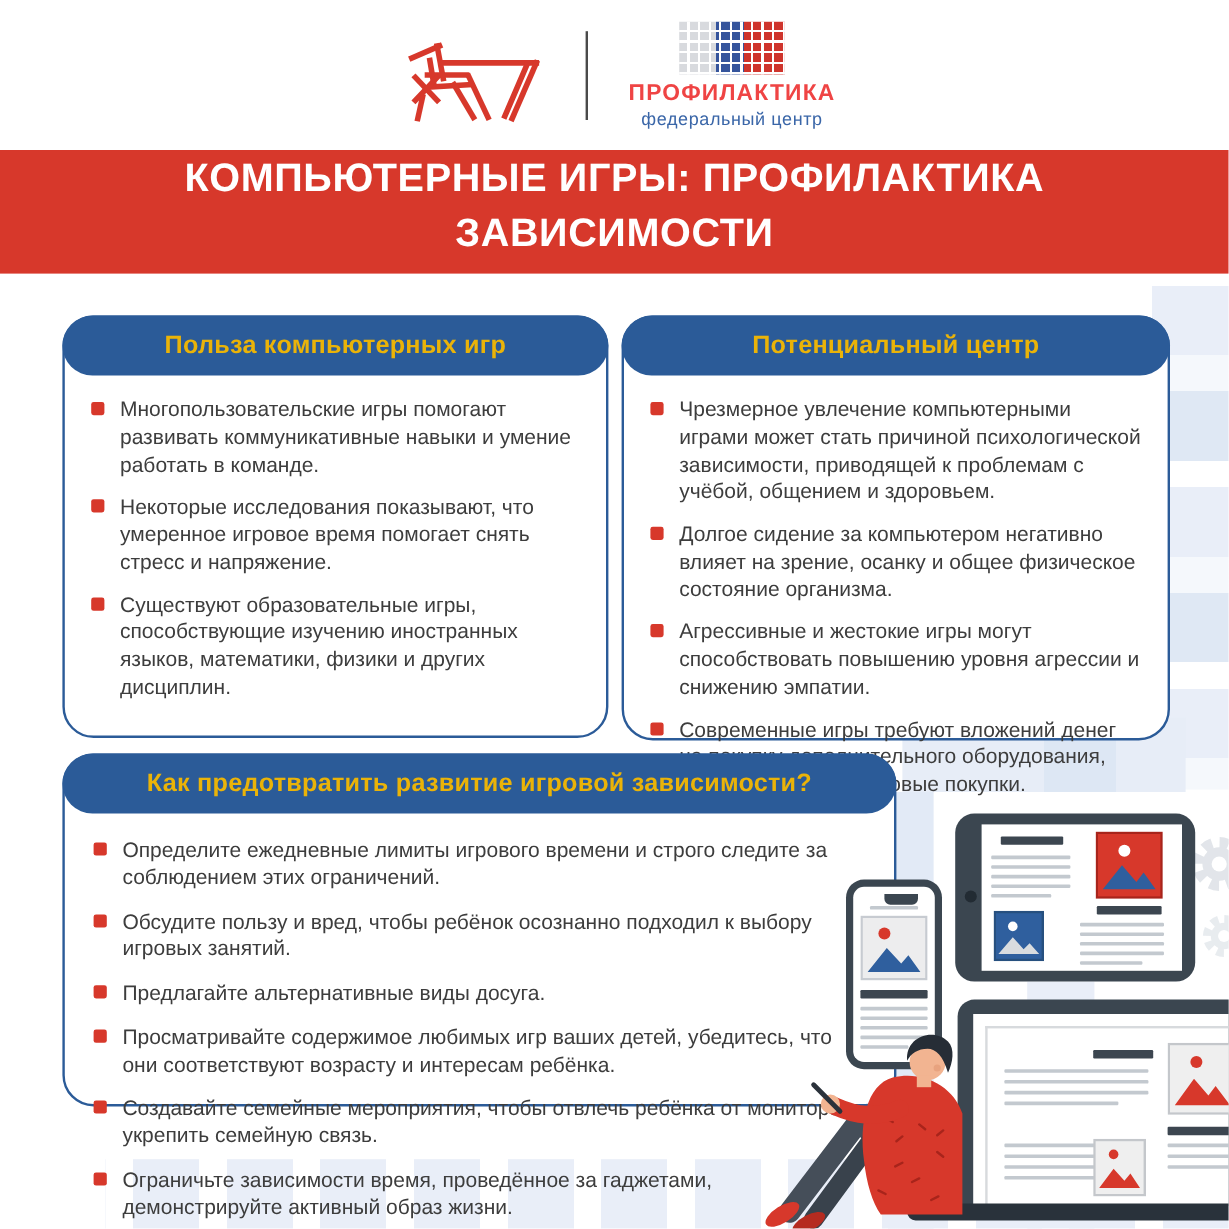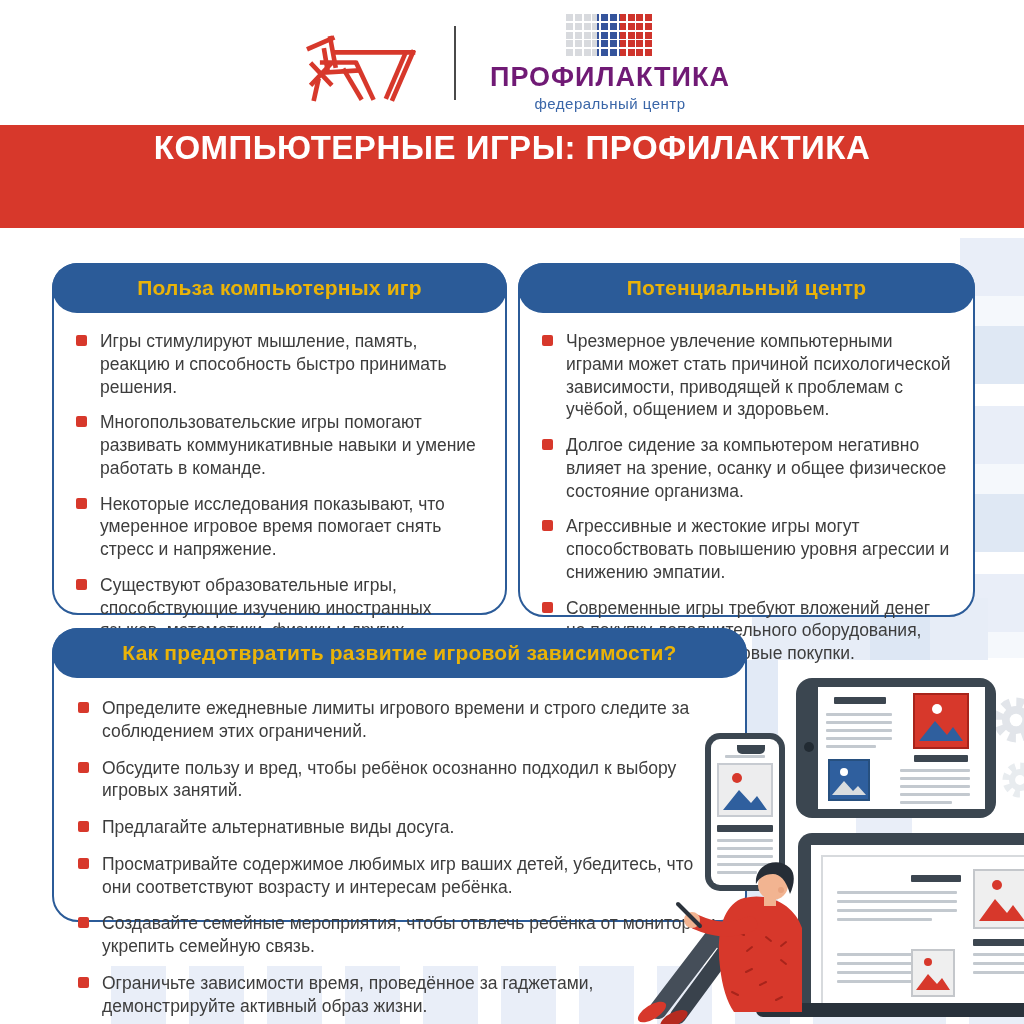--- a/index.html
+++ b/index.html
@@ -23,21 +23,21 @@
   .header{position:absolute;left:0;top:0;width:1024px;height:125px;display:flex;
           align-items:center;justify-content:center;gap:34px;background:#fff;}
   .horse{width:126px;height:88px;}
   .logo-divider{width:2px;height:74px;background:#4a4a4a;}
   .logo-block{display:flex;flex-direction:column;align-items:center;}
   .pixel-grid{width:88px;height:44px;margin-bottom:6px;
     background-image:
       repeating-linear-gradient(to right,transparent 0 6.9px,#fff 6.9px 8.8px),
       repeating-linear-gradient(to bottom,transparent 0 6.9px,#fff 6.9px 8.8px),
       linear-gradient(to right,#d8dade 0 35%,#35549c 35% 61%,#cf342c 61% 100%);}
-  .logo-title{font-size:27px;font-weight:bold;letter-spacing:1px;color:#701a75;line-height:1;}
+  .logo-title{font-size:19px;font-weight:bold;letter-spacing:1px;color:#ef4444;line-height:1;}
   .logo-sub{font-size:15px;color:#3a66a8;margin-top:4px;letter-spacing:.5px;}
 
   
   .banner{position:absolute;left:0;top:125px;width:1024px;height:103px;background:#d7382b;
           display:flex;flex-direction:column;align-items:center;justify-content:flex-start;}
   .banner span{display:block;color:#fff;font-weight:800;font-size:33px;letter-spacing:.5px;
                line-height:46px;text-align:center;}
 
   
   .card{position:absolute;background:#fff;border:2px solid #2b5b98;border-radius:26px;
@@ -110,32 +110,29 @@
     <div class="logo-divider"></div>
     <div class="logo-block">
       <div class="pixel-grid"></div>
       <div class="logo-title">ПРОФИЛАКТИКА</div>
       <div class="logo-sub">федеральный центр</div>
     </div>
   </div>
 
   <div class="banner">
     <span>КОМПЬЮТЕРНЫЕ ИГРЫ: ПРОФИЛАКТИКА</span>
+    <span>ЗАВИСИМОСТИ</span>
   </div>
 
   <div class="card" id="card-benefits">
     <div class="card-head">
       <span>Польза компьютерных игр</span>
     </div>
     <div class="card-body">
       <ul class="bullets">
-        <li>
-            <span class="sq"></span>
-            <span>Игры стимулируют мышление, память, реакцию и способность быстро принимать решения.</span>
-          </li>
         <li>
             <span class="sq"></span>
             <span>Многопользовательские игры помогают развивать коммуникативные навыки и умение работать в команде.</span>
           </li>
         <li>
             <span class="sq"></span>
             <span>Некоторые исследования показывают, что умеренное игровое время помогает снять стресс и напряжение.</span>
           </li>
         <li>
             <span class="sq"></span>

